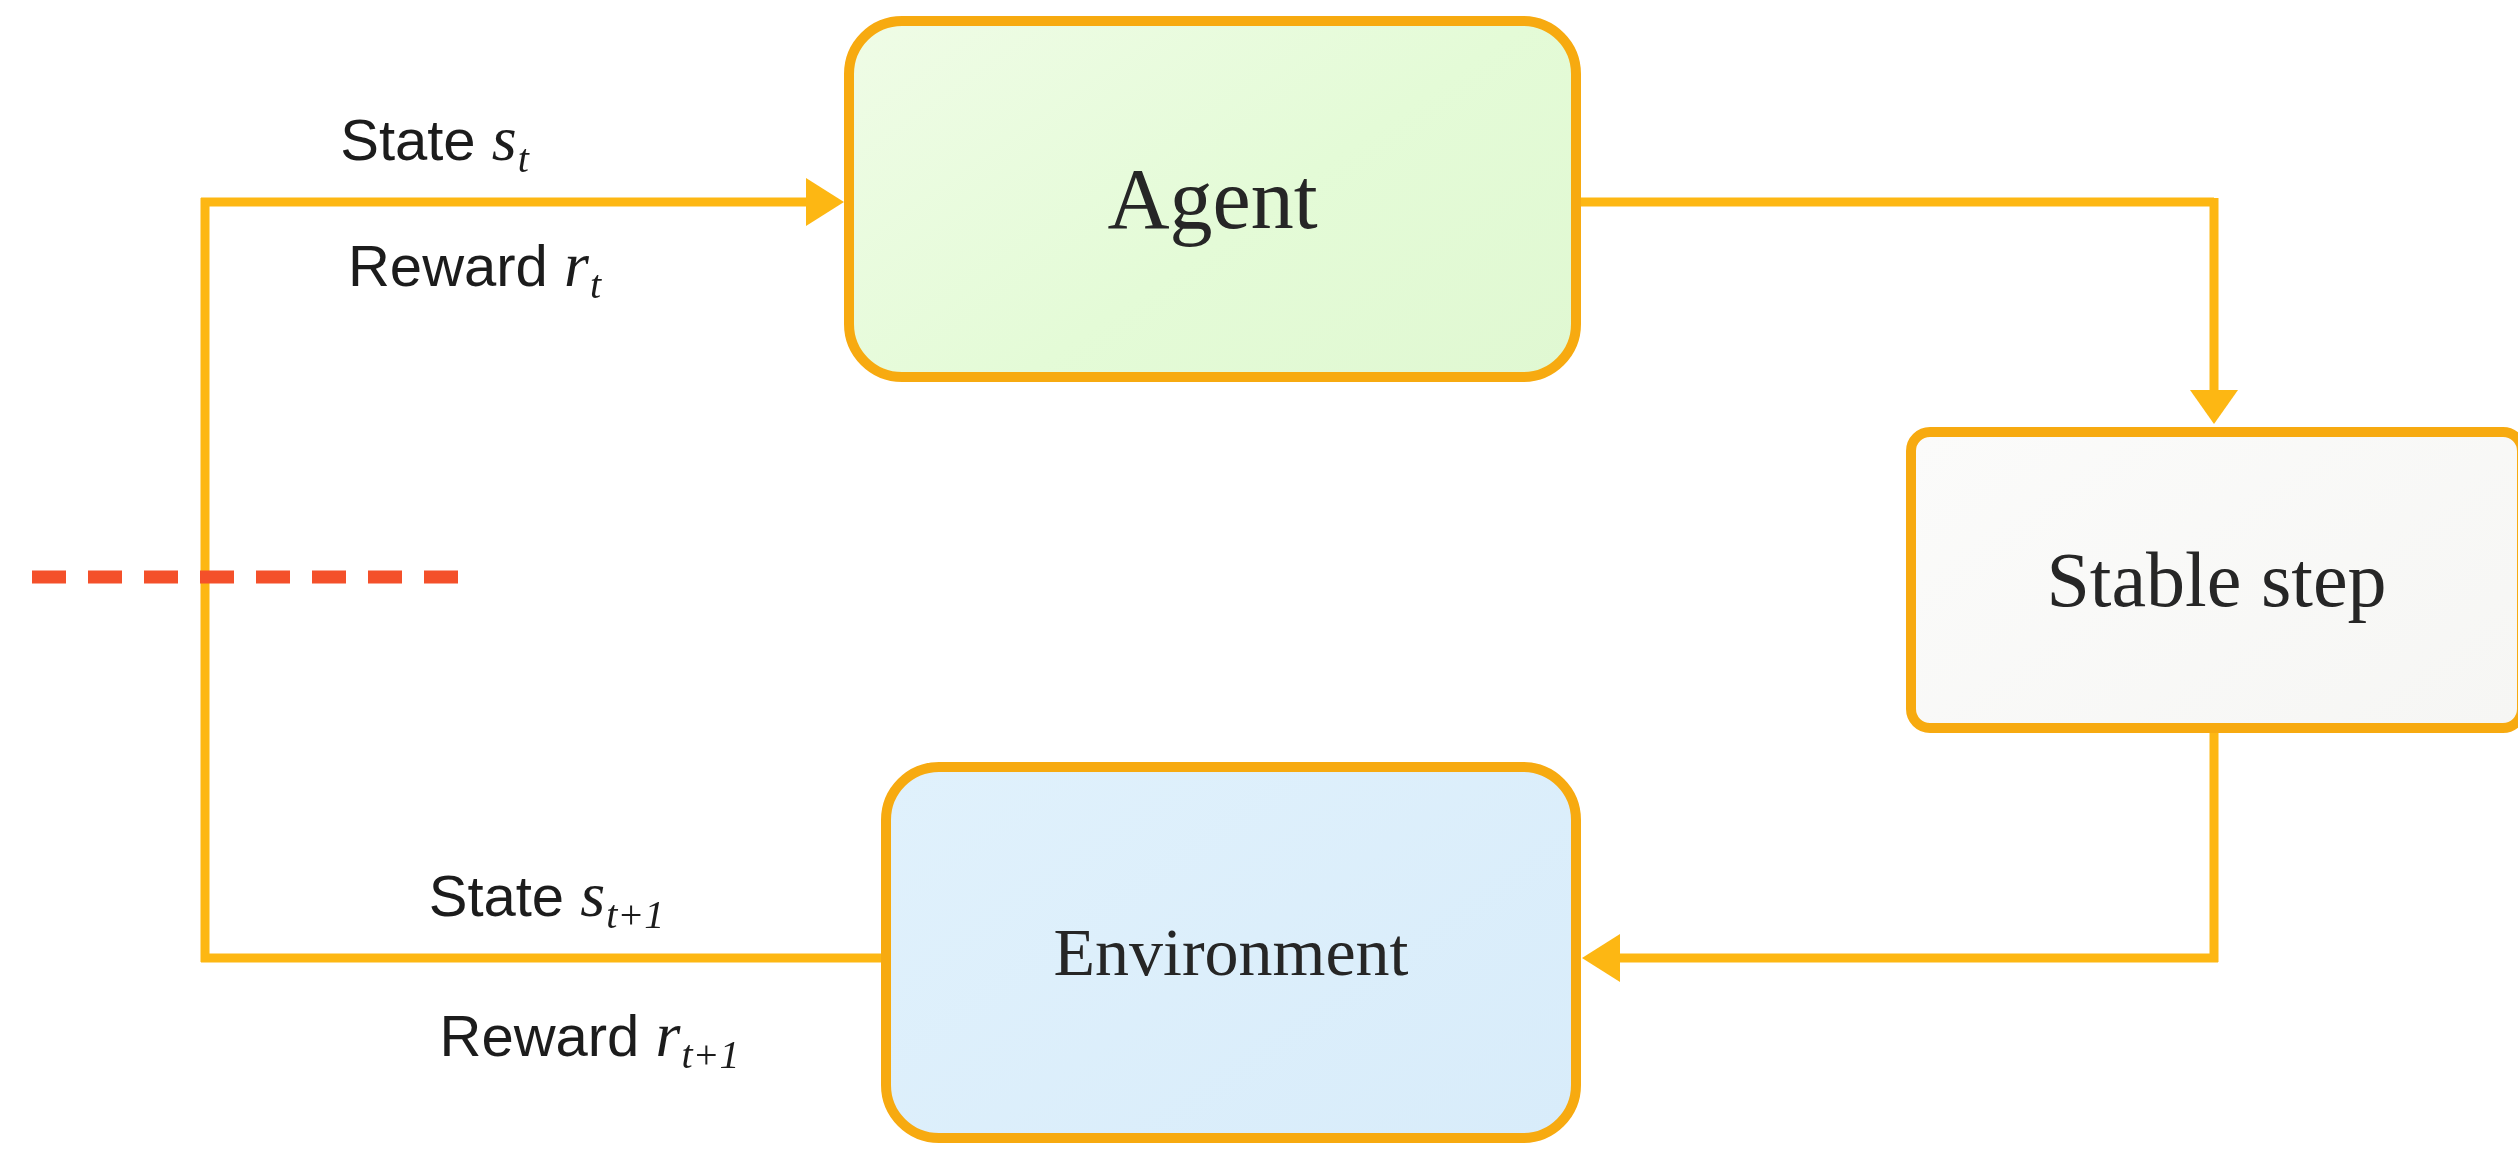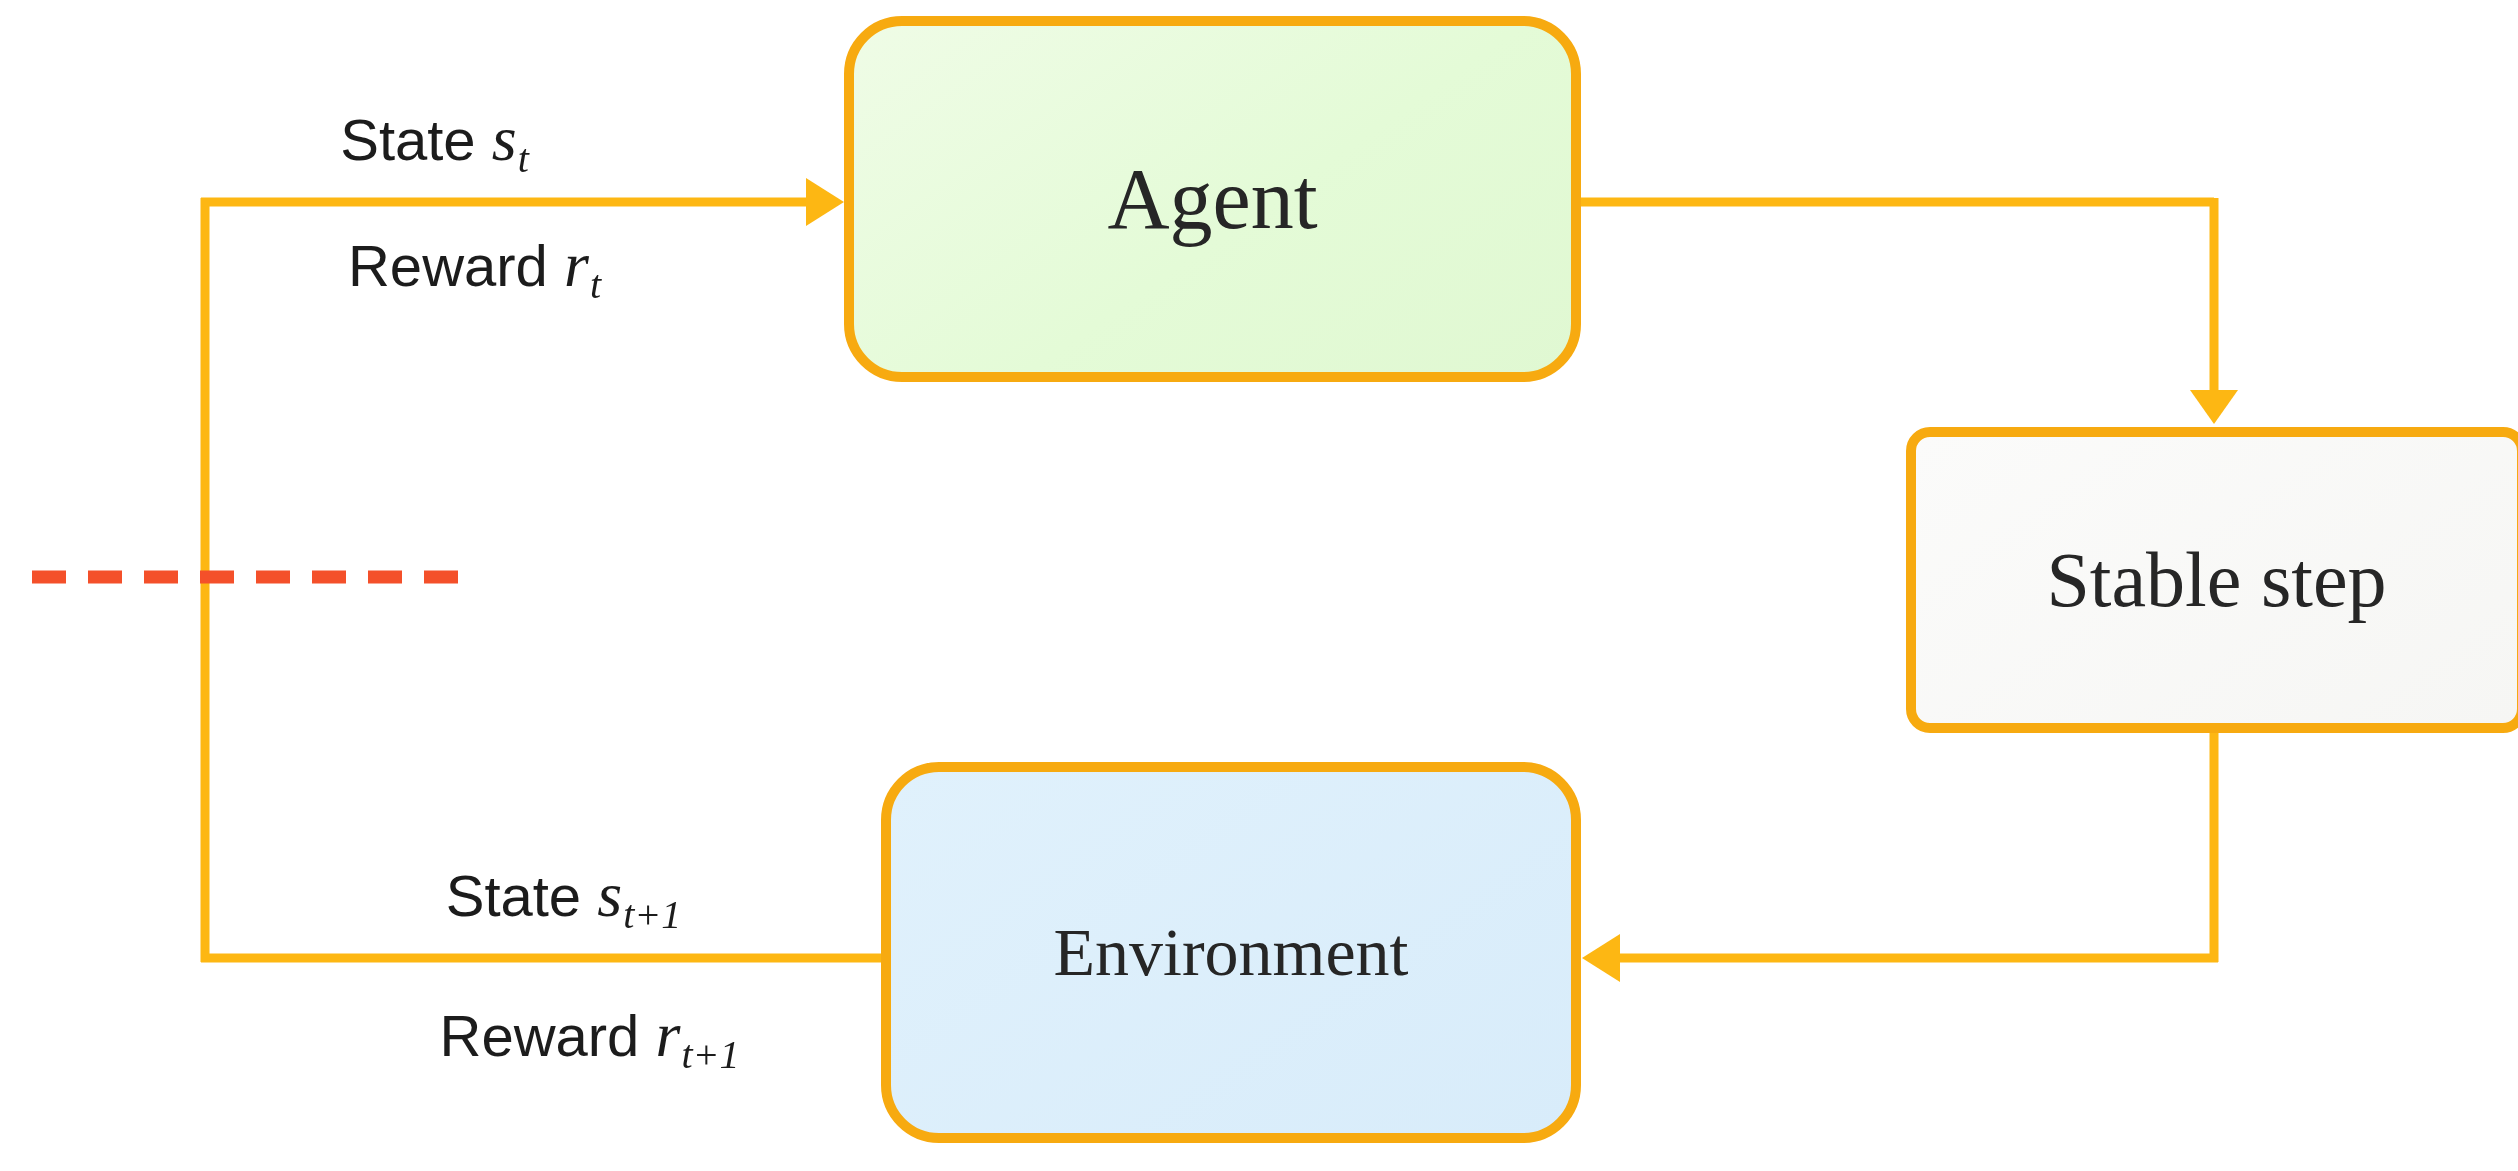--- a/index.html
+++ b/index.html
@@ -100,21 +100,21 @@
     <span>State</span>
     <span class="math-var">s</span><sub>t</sub>
   </div>
 
   <div class="edge-label" style="left:240px;top:228px;width:420px;">
     <span>Reward</span>
     <span class="math-var">r</span><sub>t</sub>
   </div>
 
 
-  <div class="edge-label" style="left:329px;top:858px;width:420px;">
+  <div class="edge-label" style="left:312px;top:858px;width:420px;">
     <span>State</span>
     <span class="math-var">s</span><sub>t+1</sub>
   </div>
 
   <div class="edge-label" style="left:330px;top:998px;width:470px;">
     <span>Reward</span>
     <span class="math-var">r</span><sub>t+1</sub>
   </div>
 
 </div>

